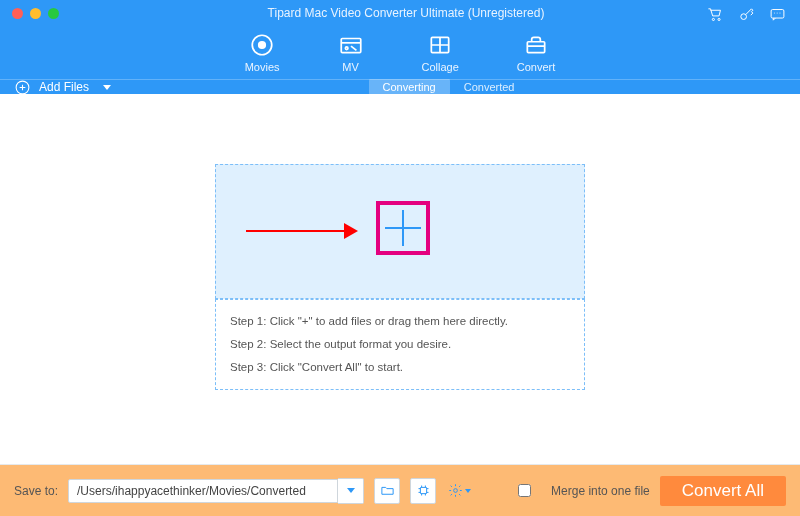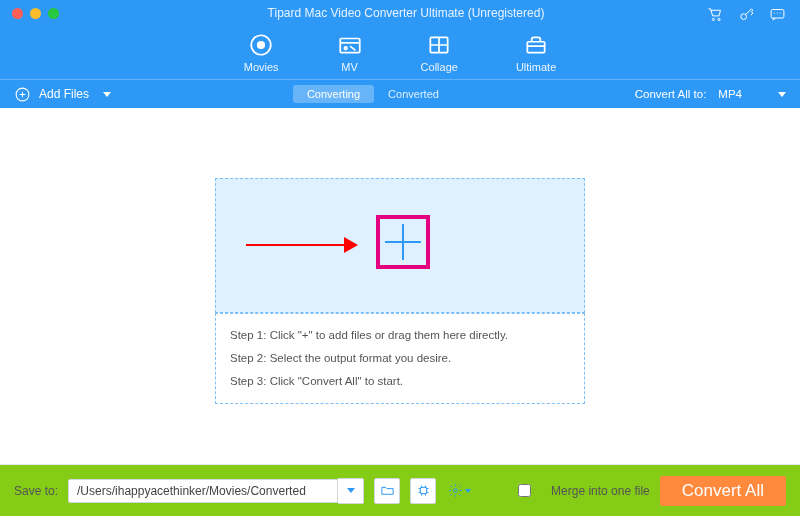--- a/index.html
+++ b/index.html
@@ -11,21 +11,21 @@
   .mac-close{background:#ff5f57;} .mac-min{background:#ffbd2e;} .mac-max{background:#28c940;}
   .title { position:absolute; top:6px; left:12px; right:0; text-align:center; font-size:12px; color:#e8f3ff; }
   .sys-icons { position:absolute; top:6px; right:14px; display:flex; gap:14px; }
   .sys-icons svg { width:17px;height:17px; stroke:#fff; fill:none; stroke-width:1.4; }
   .tabs { position:absolute; bottom:0; left:0; right:0; display:flex; justify-content:center; gap:58px; padding-bottom:6px;}
   .tab { display:flex; flex-direction:column; align-items:center; gap:3px; font-size:11px; color:#eaf4ff; cursor:pointer; position:relative;}
   .tab svg { width:26px;height:26px; stroke:#fff; fill:none; stroke-width:1.6; }
   .tab.active { color:#fff; }
   .highlight-tab { position:absolute; top:-5px; left:-18px; width:60px; height:55px; border:3px solid #e4007f; pointer-events:none;}
   
-  .toolbar { background:#2e98f7; height:29px; display:flex; align-items:center; color:#fff; font-size:12px; padding:0 14px; border-top:1px solid rgba(255,255,255,.25);}
+  .toolbar { background:#2e98f7; height:15px; display:flex; align-items:center; color:#fff; font-size:12px; padding:0 14px; border-top:1px solid rgba(255,255,255,.25);}
   .add-files { display:flex; align-items:center; gap:8px; cursor:pointer;}
   .add-files svg{ width:17px;height:17px; stroke:#fff; fill:none; stroke-width:1.5;}
   .caret-down { width:0;height:0;border-left:4px solid transparent;border-right:4px solid transparent;border-top:5px solid #fff; margin-left:6px;}
   .seg { margin:0 auto; display:flex; gap:0; }
   .seg-btn { padding:3px 14px; font-size:11px; color:#dbeeff; cursor:pointer;}
   .seg-btn.active{ background:rgba(255,255,255,.28); border-radius:3px; color:#fff;}
   .convert-all-to { display:flex; align-items:center; gap:12px; font-size:11.5px;}
   .fmt-dd { display:flex; align-items:center; gap:30px; cursor:pointer;}
   
   .main { height:calc(516px - 79px - 29px - 52px); background:#fff; position:relative;}
@@ -34,21 +34,21 @@
   .plus-box { position:absolute; left:160px; top:36px; width:54px; height:54px; border:4px solid #e4007f; display:flex; align-items:center; justify-content:center;}
   .plus-sym { position:relative; width:36px;height:36px;}
   .plus-sym::before, .plus-sym::after{content:"";position:absolute;background:#2e98f7;}
   .plus-sym::before{ left:17px; top:0; width:2px; height:36px;}
   .plus-sym::after{ top:17px; left:0; height:2px; width:36px;}
   .arrow { position:absolute; left:30px; top:58px; width:120px; height:16px;}
   .arrow-line{ position:absolute; left:0; top:7px; width:100px; height:2px; background:#ff0000;}
   .arrow-head{ position:absolute; left:98px; top:0; width:0;height:0;border-top:8px solid transparent;border-bottom:8px solid transparent;border-left:14px solid #ff0000;}
   .steps { border:1.5px dashed #7cbef8; border-top:1.5px dashed #7cbef8; background:#fff; padding:10px 14px; font-size:11.5px; color:#555; line-height:2;}
   
-  .footer { position:absolute; bottom:0; left:0; right:0; height:52px; background:#84cc16; border-top:1px solid #e5e9ec; display:flex; align-items:center; padding:0 14px; font-size:12px; color:#555; gap:10px;}
+  .footer { position:absolute; bottom:0; left:0; right:0; height:52px; background:#fdba74; border-top:1px solid #e5e9ec; display:flex; align-items:center; padding:0 14px; font-size:12px; color:#555; gap:10px;}
   .path-box { display:flex; align-items:center;}
   .path-input { width:270px; height:24px; border:1px solid #cfd6dc; background:#fff; border-radius:2px 0 0 2px; padding:0 8px; font-size:12px; color:#444;}
   .path-dd { width:26px;height:26px;border:1px solid #cfd6dc;border-left:none;background:#fff;display:flex;align-items:center;justify-content:center;border-radius:0 2px 2px 0;}
   .path-dd .tri{width:0;height:0;border-left:4px solid transparent;border-right:4px solid transparent;border-top:5px solid #2e98f7;}
   .ftr-icon { width:26px;height:26px;border:1px solid #cfd6dc;background:#fff;border-radius:2px;display:flex;align-items:center;justify-content:center;cursor:pointer;}
   .ftr-icon svg{width:15px;height:15px;stroke:#2e98f7;fill:none;stroke-width:1.6;}
   .spacer{flex:1;}
   .merge { display:flex; align-items:center; gap:20px; font-size:12px; color:#555;}
   .merge input{width:13px;height:13px;}
   .convert-btn { background:#ff8a3d; color:#fff; border:none; height:30px; padding:0 22px; font-size:17px; border-radius:2px; cursor:pointer;}
@@ -101,44 +101,37 @@
           <rect x="4" y="5" width="16" height="14" rx="1"></rect>
           <path d="M12 5v14M4 12h16"></path>
         </svg>
       <span>Collage</span>
     </div>
     <div class="tab">
       <svg viewBox="0 0 24 24">
           <rect x="4" y="9" width="16" height="10" rx="1"></rect>
           <path d="M8 9V7a2 2 0 0 1 2-2h4a2 2 0 0 1 2 2v2M4 13h16"></path>
         </svg>
-      <span>Ultimate</span>
+      <span>Convert</span>
     </div>
   </div>
 </div>
 
 <div class="toolbar">
   <div class="add-files">
     <svg viewBox="0 0 24 24">
         <circle cx="12" cy="12" r="9"></circle>
         <path d="M12 8v8M8 12h8"></path>
       </svg>
     <span>Add Files</span>
     <span class="caret-down"></span>
   </div>
   <div class="seg">
     <div class="seg-btn active">Converting</div>
     <div class="seg-btn">Converted</div>
-  </div>
-  <div class="convert-all-to">
-    <span>Convert All to:</span>
-    <div class="fmt-dd">
-      <span>MP4</span>
-      <span class="caret-down" style="border-top-color:#fff"></span>
-    </div>
   </div>
 </div>
 
 <div class="main">
   <div class="dropzone-wrap">
     <div class="dropzone">
       <div class="arrow">
         <div class="arrow-line"></div>
           <div class="arrow-head"></div>
       </div>

